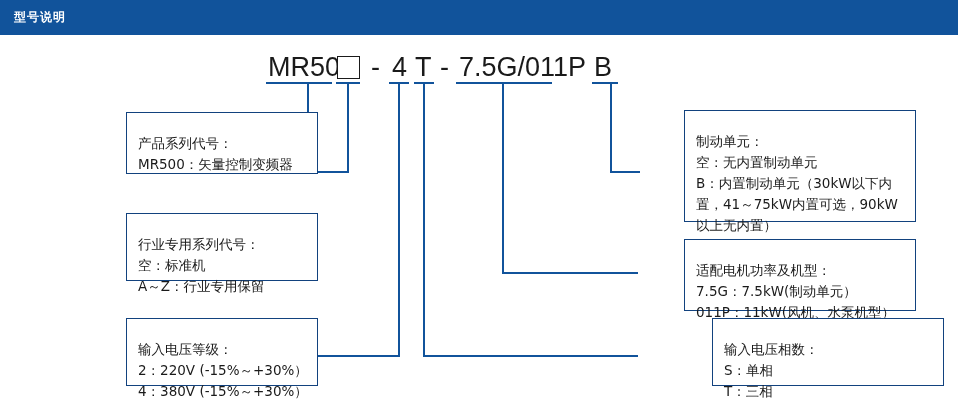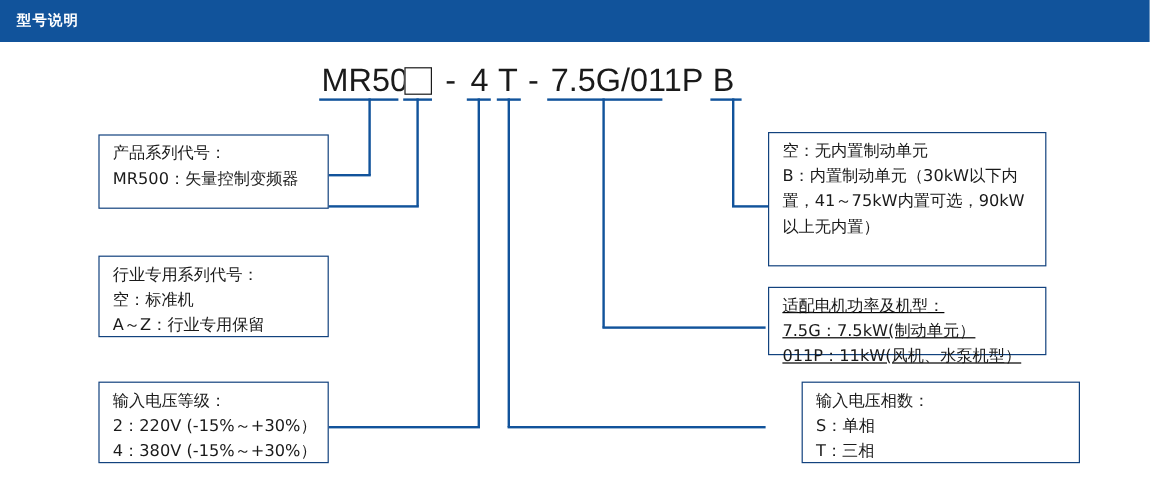--- a/index.html
+++ b/index.html
@@ -47,21 +47,22 @@
   .ln{position:absolute;background:#11539b;}
   .lnh{height:1.5px;}
   .lnv{width:1.5px;}
 
   
   .ibox{
     position:absolute;
     border:1.5px solid #12427e;
     background:#ffffff;
     box-sizing:border-box;
-    padding:5px 10px 6px 11px;
+    padding:20px 10px 6px 11px;
+    margin-left:44px;
   }
   .iline{
     font-size:13.5px;
     line-height:21px;
     color:#1a1a1a;
     white-space:nowrap;
     font-family:"DejaVu Sans","Liberation Sans",sans-serif;
   }
   .iline.wrap{white-space:normal;}
 </style>
@@ -127,25 +128,26 @@
     <div class="iline">A～Z：行业专用保留</div>
   </div>
 
   <div class="ibox" style="left:82px;top:318px;width:192px;height:68px;">
     <div class="iline">输入电压等级：</div>
     <div class="iline">2：220V (-15%～+30%）</div>
     <div class="iline">4：380V (-15%～+30%）</div>
   </div>
 
   <div class="ibox" style="left:640px;top:110px;width:232px;height:112px;">
+    <div class="iline">制动单元：</div>
     <div class="iline">空：无内置制动单元</div>
     <div class="iline wrap">B：内置制动单元（30kW以下内置，41～75kW内置可选，90kW以上无内置）</div>
   </div>
 
-  <div class="ibox" style="left:640px;top:239px;width:232px;height:57px;text-decoration:underline;">
+  <div class="ibox" style="left:640px;top:239px;width:232px;height:72px;">
     <div class="iline">适配电机功率及机型：</div>
     <div class="iline">7.5G：7.5kW(制动单元）</div>
     <div class="iline">011P：11kW(风机、水泵机型）</div>
   </div>
 
   <div class="ibox" style="left:668px;top:318px;width:232px;height:68px;">
     <div class="iline">输入电压相数：</div>
     <div class="iline">S：单相</div>
     <div class="iline">T：三相</div>
   </div>

